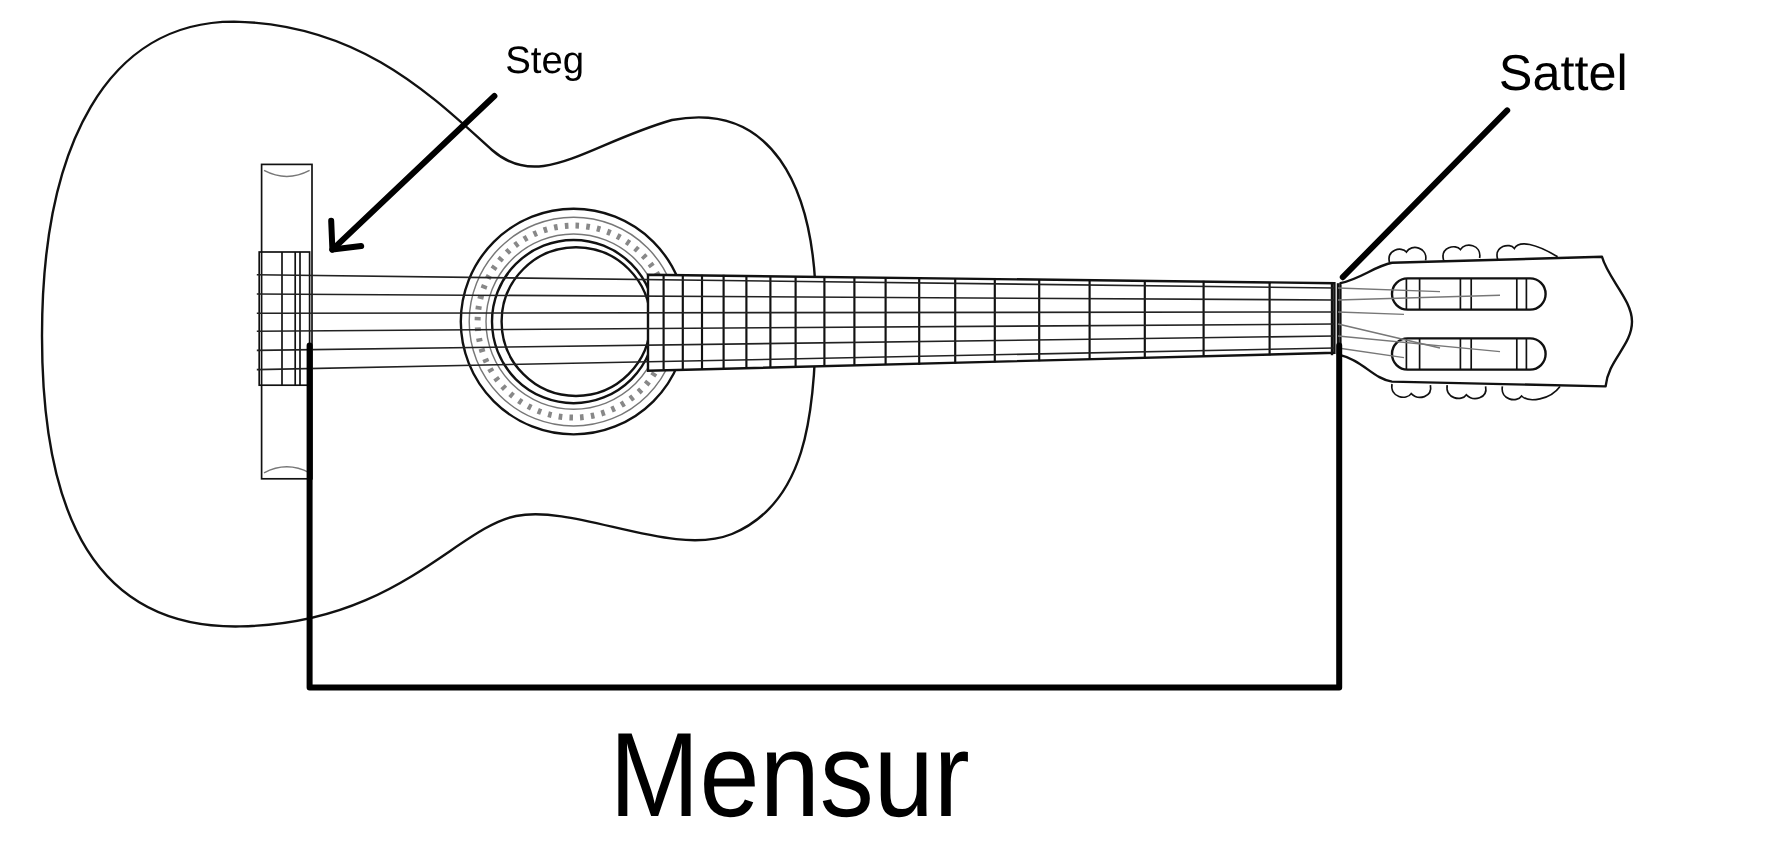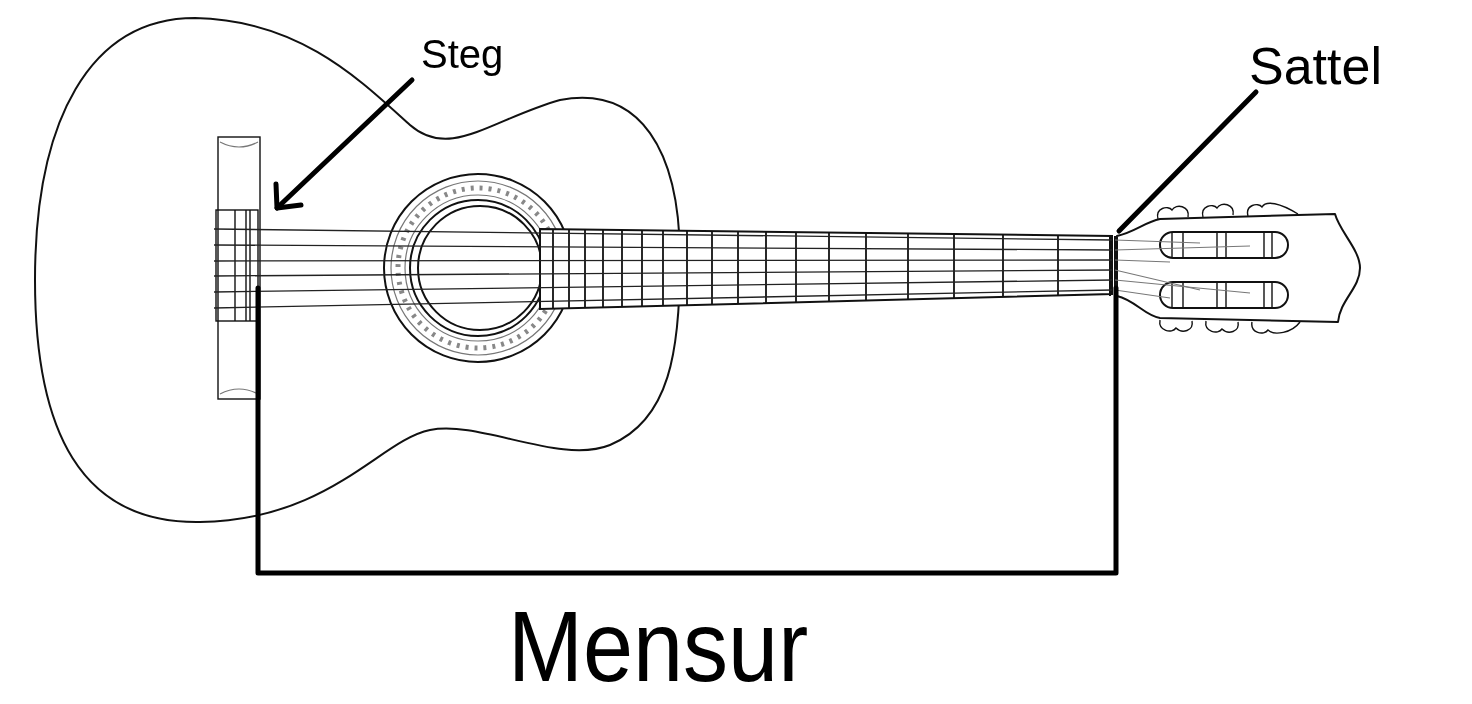--- a/index.html
+++ b/index.html
@@ -5,22 +5,22 @@
     html, body { margin: 0; padding: 0; background: #ffffff; }
     body { width: 1472px; height: 704px; overflow: hidden; position: relative; }
     #diagram { position: absolute; left: 0; top: 0; }
     .outline { fill: none; stroke: #111111; stroke-width: 2; stroke-linejoin: round; stroke-linecap: round; }
     .thin { fill: none; stroke: #111111; stroke-width: 1.4; }
     .grey { fill: none; stroke: #777777; stroke-width: 1.2; }
     .fret { stroke: #111111; stroke-width: 1.8; }
     .string { stroke: #222222; stroke-width: 1.3; }
     .bold { fill: none; stroke: #000000; stroke-width: 5; stroke-linecap: round; stroke-linejoin: round; }
     .label { position: absolute; font-family: "Liberation Sans", sans-serif; color: #000000; white-space: nowrap; line-height: 1; }
-    #label-steg { left: 421px; top: 34px; font-size: 40px; }
-    #label-sattel { left: 1249px; top: 40px; font-size: 52px; }
+    #label-steg { left: 421px; top: 34px; font-size: 32px; }
+    #label-sattel { left: 1249px; top: 40px; font-size: 42px; }
     #label-mensur { left: 508px; top: 596px; font-size: 100px; transform: scaleX(0.9); transform-origin: left top; }
   </style>
 </head>
 <body>
 
 <svg id="diagram" width="1472" height="704" viewBox="0 0 1472 704" xmlns="http://www.w3.org/2000/svg">
 
   <path class="outline" d="M 195 18
            C 300 20, 360 80, 410 125
            C 450 160, 490 120, 560 100

